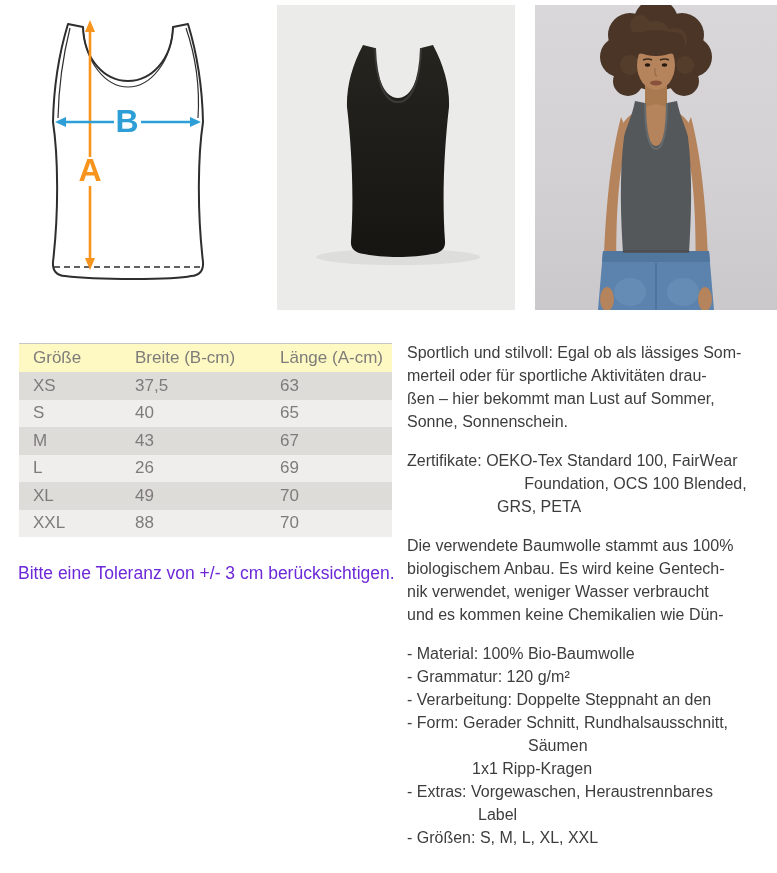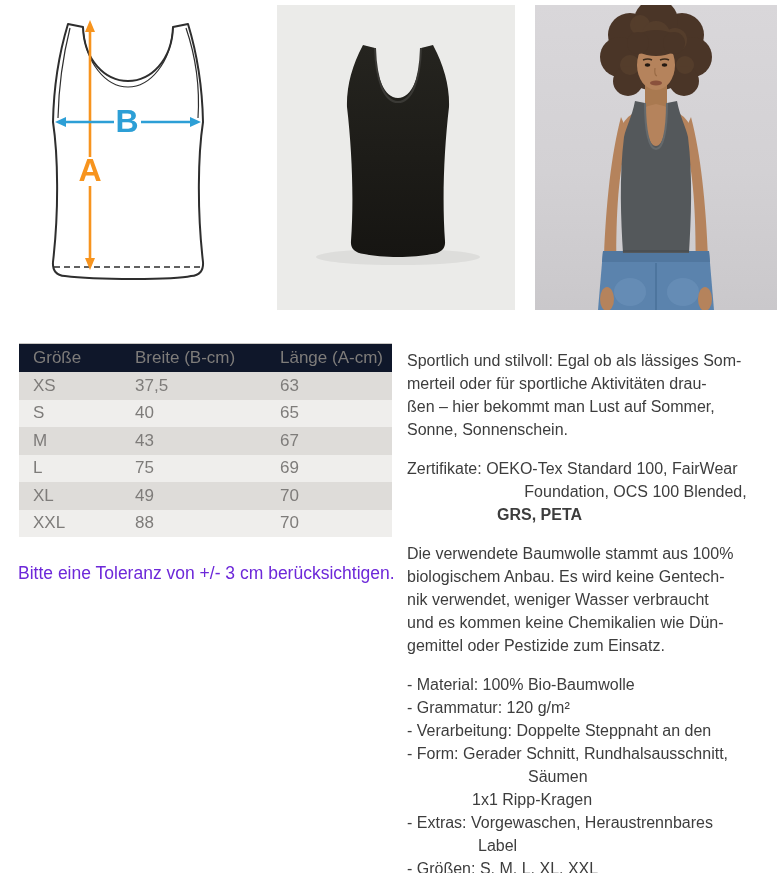--- a/index.html
+++ b/index.html
@@ -29,42 +29,42 @@
     background:linear-gradient(180deg,#d9d7da 0%,#d3d1d4 55%,#cac8cb 100%);
   }
 
   
   #size-table {
     position:absolute; left:19px; top:343px; width:373px;
     border-collapse:collapse; table-layout:fixed;
     font-size:17px; color:#7e7c7a;
   }
   #size-table thead th {
-    height:28px; background:#0f172a; border-top:1px solid #c9c7c4;
+    height:28px; background:#fef9c3; border-top:1px solid #c9c7c4;
     font-weight:normal; text-align:left; padding:0;
   }
   #size-table tbody td { height:27.5px; padding:0; }
   #size-table th:first-child, #size-table td:first-child { padding-left:14px; }
   #size-table tbody tr:nth-child(odd)  { background:#dedcd9; }
   #size-table tbody tr:nth-child(even) { background:#efeeec; }
 
   .note {
     position:absolute; left:18px; top:563px;
     font-size:17.5px; color:#6d28d9; white-space:nowrap;
   }
 
   
   .desc {
     position:absolute; left:407px; top:333px; width:370px;
     font-size:16px; line-height:23px; color:#3d3d3d;
   }
-  .desc .para { margin:16px 0 16px 0; }
+  .desc .para { margin:8px 0 16px 0; }
   .desc .line { white-space:nowrap; }
   .i87  { padding-left:87px;text-align:center; }
-  .i90  { padding-left:90px;font-weight:bold; }
+  .i90  { padding-left:90px; }
   .i121 { padding-left:121px; }
   .i65  { padding-left:65px; }
   .i71  { padding-left:71px; }
 </style>
 </head>
 <body>
 
 <div>
 
   <svg id="diagram" width="200" height="290" viewBox="0 0 200 290">
@@ -197,21 +197,21 @@
         <td>40</td>
         <td>65</td>
       </tr>
       <tr>
         <td>M</td>
         <td>43</td>
         <td>67</td>
       </tr>
       <tr>
         <td>L</td>
-        <td>75</td>
+        <td>26</td>
         <td>69</td>
       </tr>
       <tr>
         <td>XL</td>
         <td>49</td>
         <td>70</td>
       </tr>
       <tr>
         <td>XXL</td>
         <td>88</td>
@@ -232,21 +232,20 @@
     <div class="para">
       <div class="line">Zertifikate: OEKO-Tex Standard 100, FairWear</div>
       <div class="line i87">Foundation, OCS 100 Blended,</div>
       <div class="line i90">GRS, PETA</div>
     </div>
     <div class="para">
       <div class="line">Die verwendete Baumwolle stammt aus 100%</div>
       <div class="line">biologischem Anbau. Es wird keine Gentech-</div>
       <div class="line">nik verwendet, weniger Wasser verbraucht</div>
       <div class="line">und es kommen keine Chemikalien wie Dün-</div>
-      <div class="line">gemittel oder Pestizide zum Einsatz.</div>
     </div>
     <div class="para">
       <div class="line">- Material: 100% Bio-Baumwolle</div>
       <div class="line">- Grammatur: 120 g/m²</div>
       <div class="line">- Verarbeitung: Doppelte Steppnaht an den</div>
       <div class="line">- Form: Gerader Schnitt, Rundhalsausschnitt,</div>
       <div class="line i121">Säumen</div>
       <div class="line i65">1x1 Ripp-Kragen</div>
       <div class="line">- Extras: Vorgewaschen, Heraustrennbares</div>
       <div class="line i71">Label</div>

